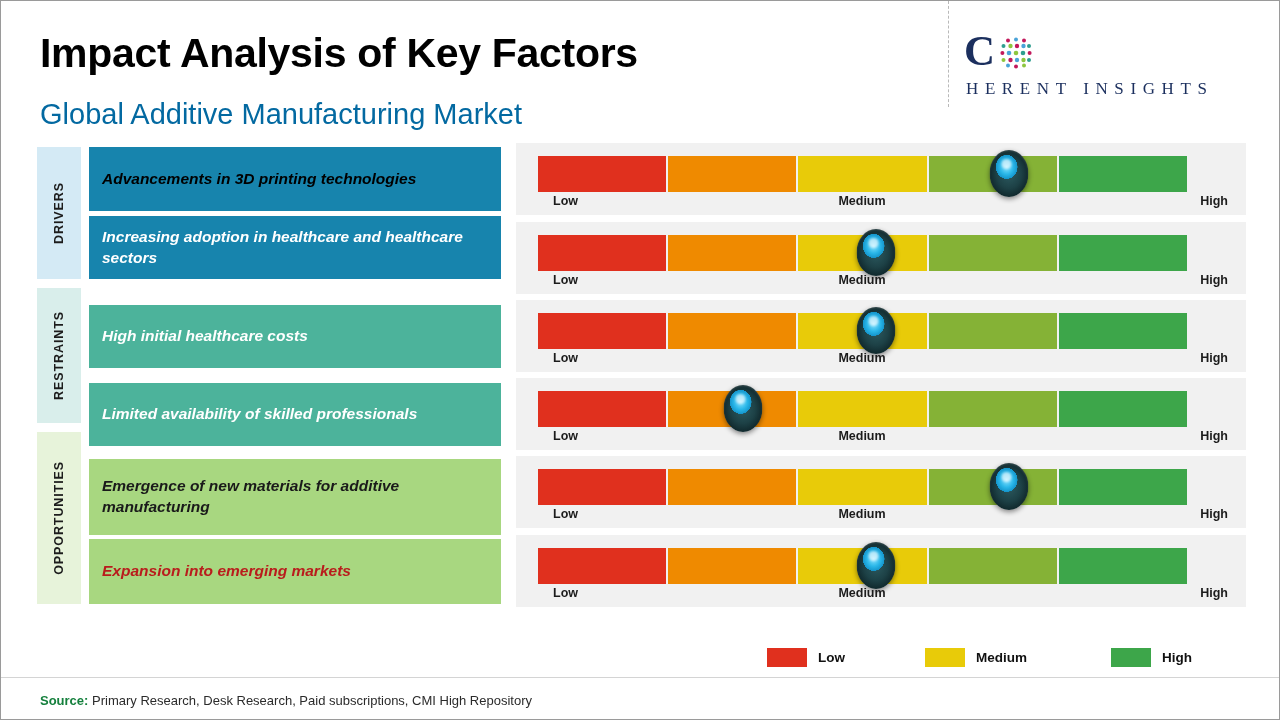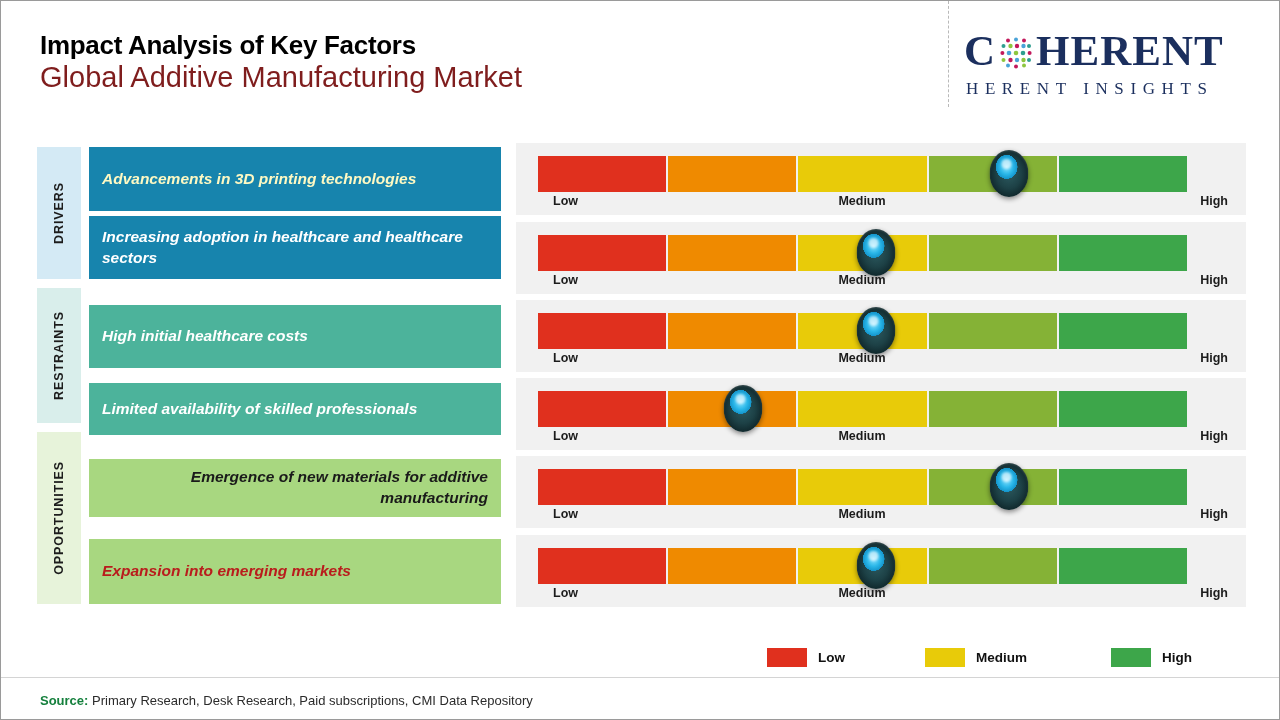--- a/index.html
+++ b/index.html
@@ -26,33 +26,33 @@
     left: 0; top: 0;
     width: 1280px;
     height: 132px;
   }
   #title-block {
     position: absolute;
     left: 39px;
     top: 30px;
   }
   #main-title {
-    font-size: 26px;
+    font-size: 41px;
     font-weight: bold;
     color: #000000;
     letter-spacing: -0.3px;
     line-height: 1.12;
     white-space: nowrap;
   }
   #sub-title {
     font-size: 29px;
     font-weight: normal;
-    color: #7f1d1d;
+    color: #0369a1;
     line-height: 1.18;
-    margin-top: 0;
+    margin-top: 20px;
     white-space: nowrap;
   }
 
   
   #logo-divider {
     position: absolute;
     left: 947px;
     top: 0px;
     width: 0px;
     height: 106px;
@@ -282,51 +282,50 @@
               <circle cx="13.5" cy="26" r="2.2" fill="#c2185b"></circle>
               <circle cx="20" cy="26" r="2.2" fill="#4aa3d8"></circle>
               <circle cx="26.5" cy="26" r="2.2" fill="#8dc63f"></circle>
               <circle cx="32" cy="26" r="2.0" fill="#2f9e8f"></circle>
               <circle cx="11" cy="31.6" r="2.0" fill="#4aa3d8"></circle>
               <circle cx="19" cy="32.4" r="2.0" fill="#c2185b"></circle>
               <circle cx="27" cy="31.6" r="2.0" fill="#8dc63f"></circle>
             </g>
           </svg>
         </span>
-        <span>HERENT</span>
       </div>
       <div id="logo-tagline">HERENT INSIGHTS</div>
     </div>
   </div>
 
   <div id="matrix">
 
     <div class="cat-band" style="top:6px; height:132px; background:#d4eaf5;">
       <span class="cat-label">DRIVERS</span>
     </div>
     <div class="cat-band" style="top:147px; height:135px; background:#d9eeeb;">
       <span class="cat-label">RESTRAINTS</span>
     </div>
     <div class="cat-band" style="top:291px; height:172px; background:#e7f3da;">
       <span class="cat-label">OPPORTUNITIES</span>
     </div>
 
     <div class="factor-box" style="top:6px; height:64px; background:#1784ad;">
-      <span class="factor-text" style="color:#fef9c3;font-style:italic;">Advancements in 3D printing technologies</span>
+      <span class="factor-text" style="color:#000000;font-style:italic;">Advancements in 3D printing technologies</span>
     </div>
     <div class="factor-box" style="top:75px; height:63px; background:#1784ad;">
       <span class="factor-text" style="color:#ffffff;">Increasing adoption in healthcare and healthcare sectors</span>
     </div>
     <div class="factor-box" style="top:164px; height:63px; background:#4cb39b;">
       <span class="factor-text" style="color:#ffffff;">High initial healthcare costs</span>
     </div>
-    <div class="factor-box" style="top:242px; height:52px; background:#4cb39b;">
+    <div class="factor-box" style="top:242px; height:63px; background:#4cb39b;">
       <span class="factor-text" style="color:#ffffff;">Limited availability of skilled professionals</span>
     </div>
-    <div class="factor-box" style="top:318px; height:58px; background:#a8d780;text-align:right;">
+    <div class="factor-box" style="top:318px; height:76px; background:#a8d780;">
       <span class="factor-text" style="color:#1a1a1a;">Emergence of new materials for additive manufacturing</span>
     </div>
     <div class="factor-box" style="top:398px; height:65px; background:#a8d780;">
       <span class="factor-text" style="color:#b91c1c;">Expansion into emerging markets</span>
     </div>
 
     <div class="gauge-row" style="top:2px; height:72px;">
       <div class="gauge-bar">
         <div class="seg" style="background:#e0301e;"></div>
         <div class="seg" style="background:#ef8a00;"></div>
@@ -434,16 +433,16 @@
       <span class="legend-text">Medium</span>
     </div>
     <div class="legend-item" style="left:344px;">
       <span class="legend-swatch" style="background:#3da64a;"></span>
       <span class="legend-text">High</span>
     </div>
   </div>
 
   <div id="footer-rule"></div>
   <div id="source-line">
-    <b>Source:</b><span> Primary Research, Desk Research, Paid subscriptions, CMI Data Repository</span>
+    <b>Source:</b><span> Primary Research, Desk Research, Paid subscriptions, CMI High Repository</span>
   </div>
 
 </div>
 
 </body></html>

